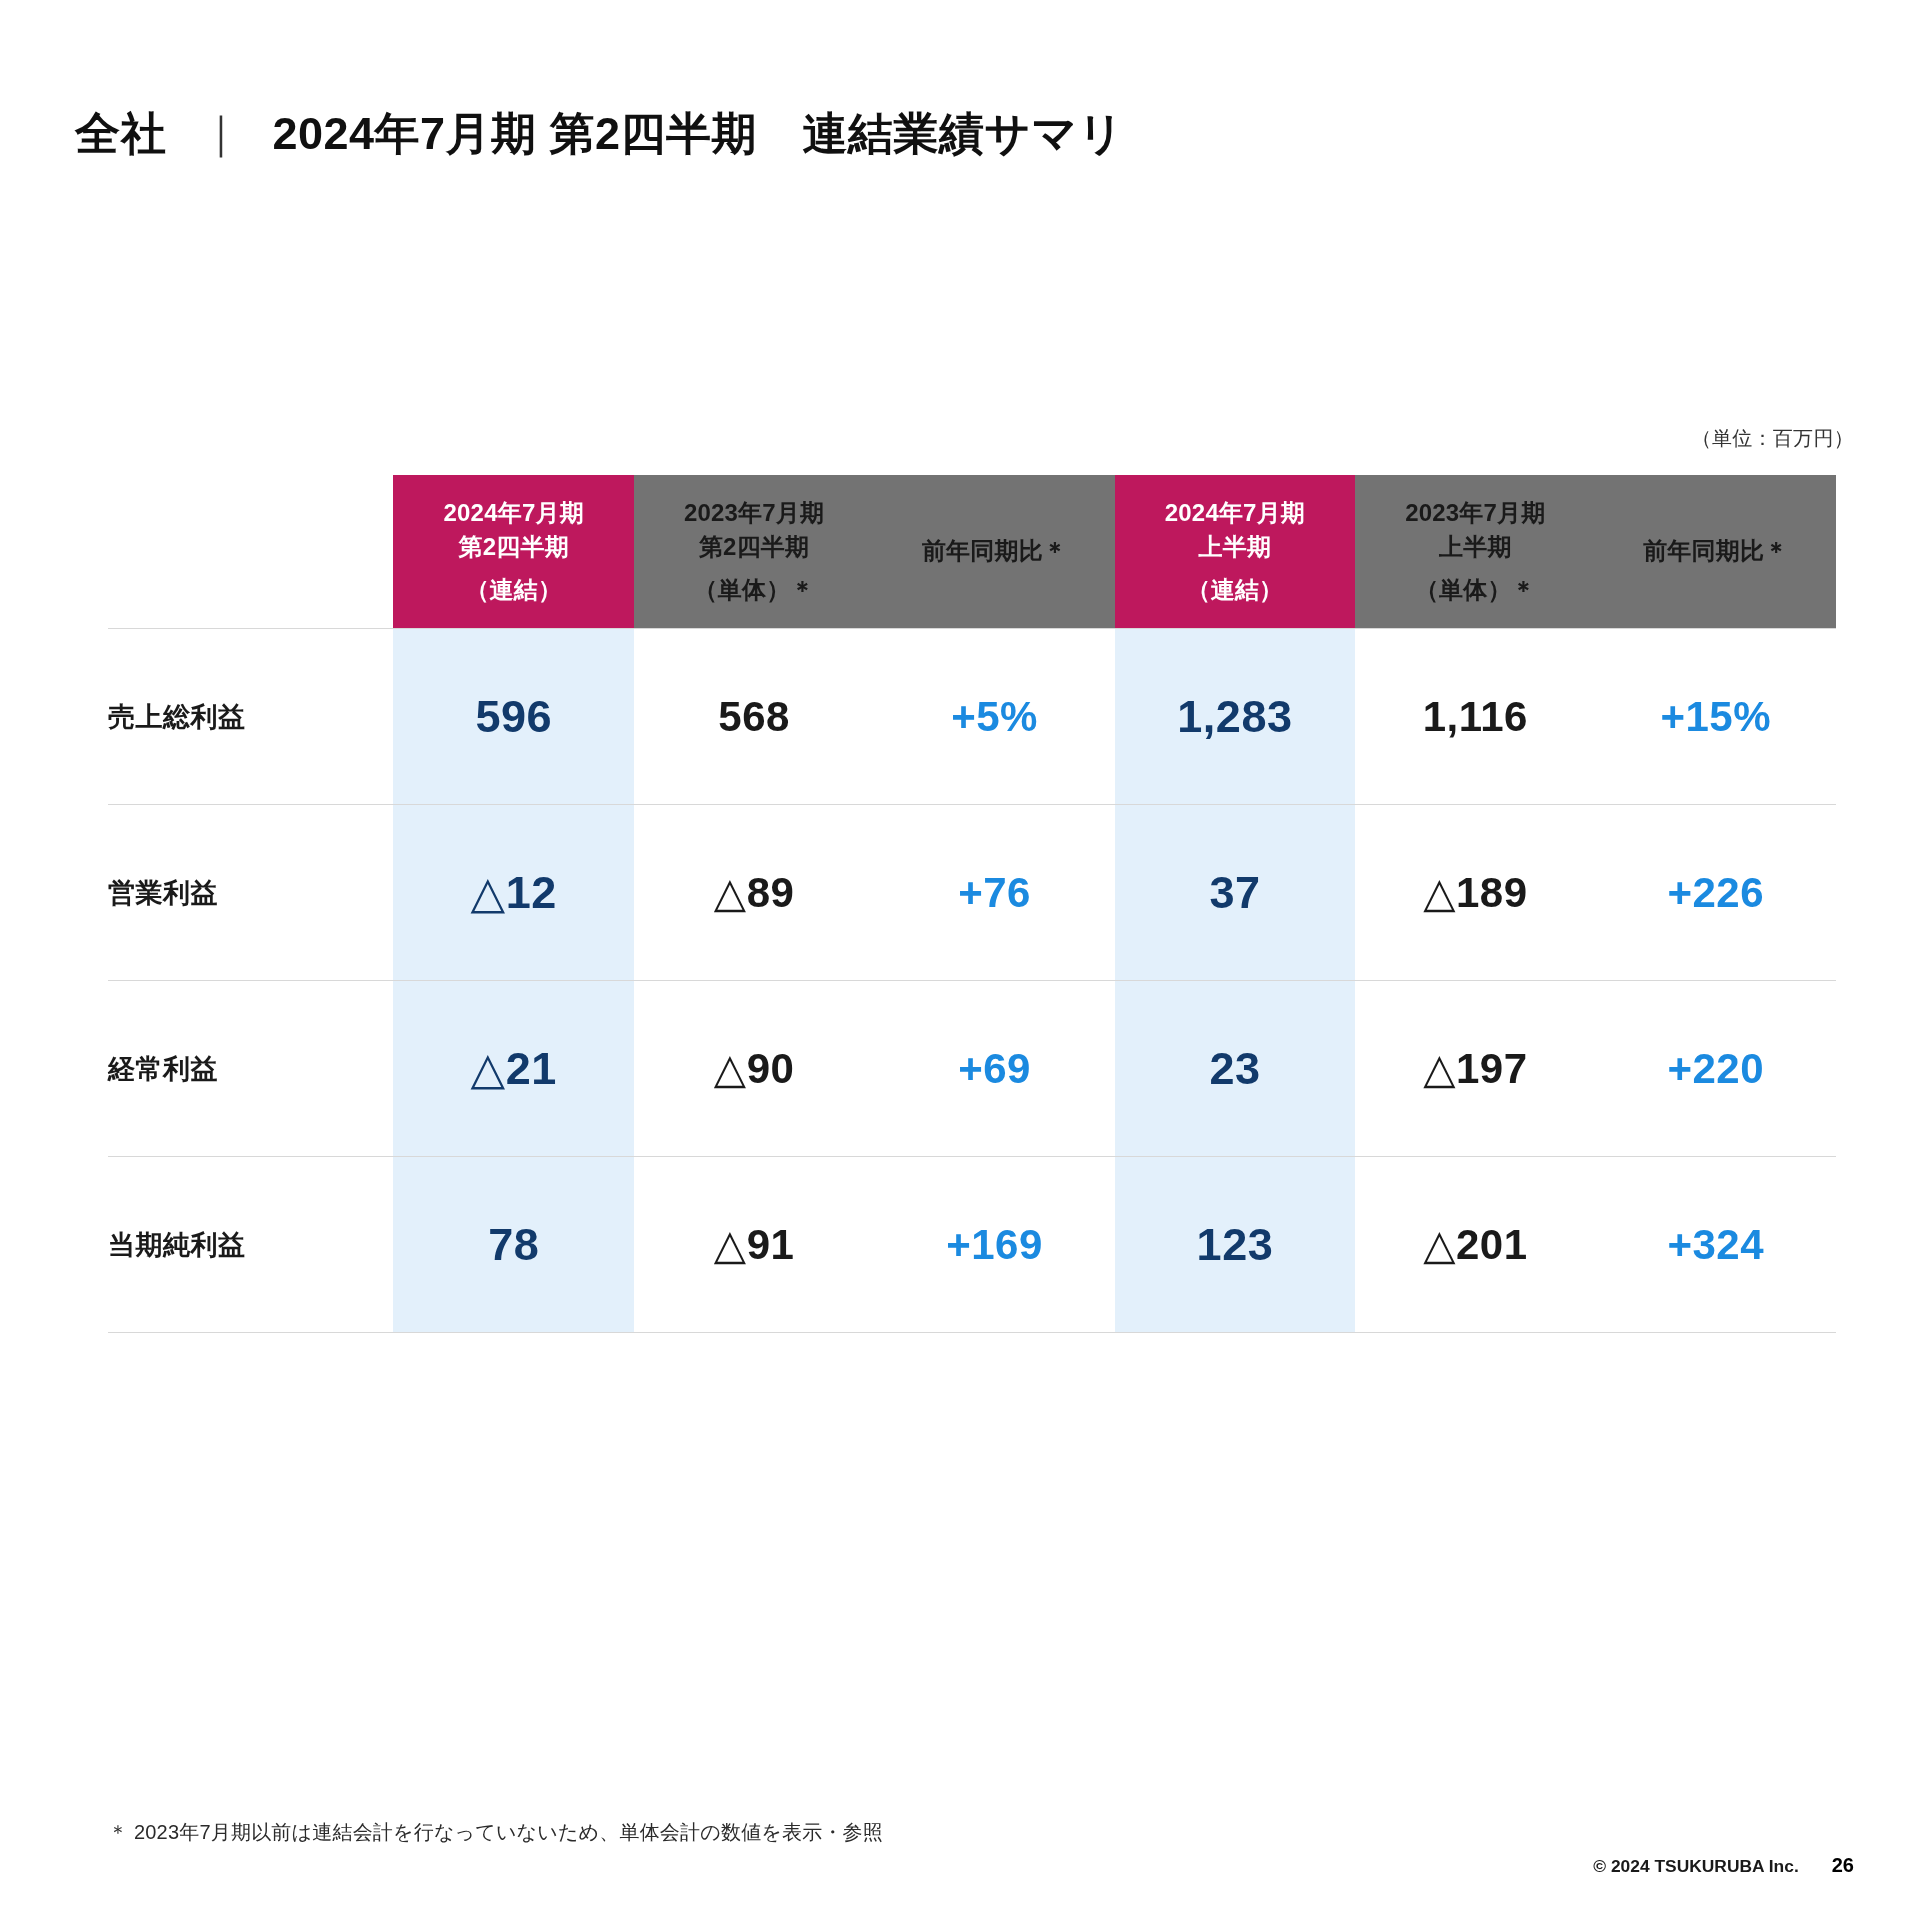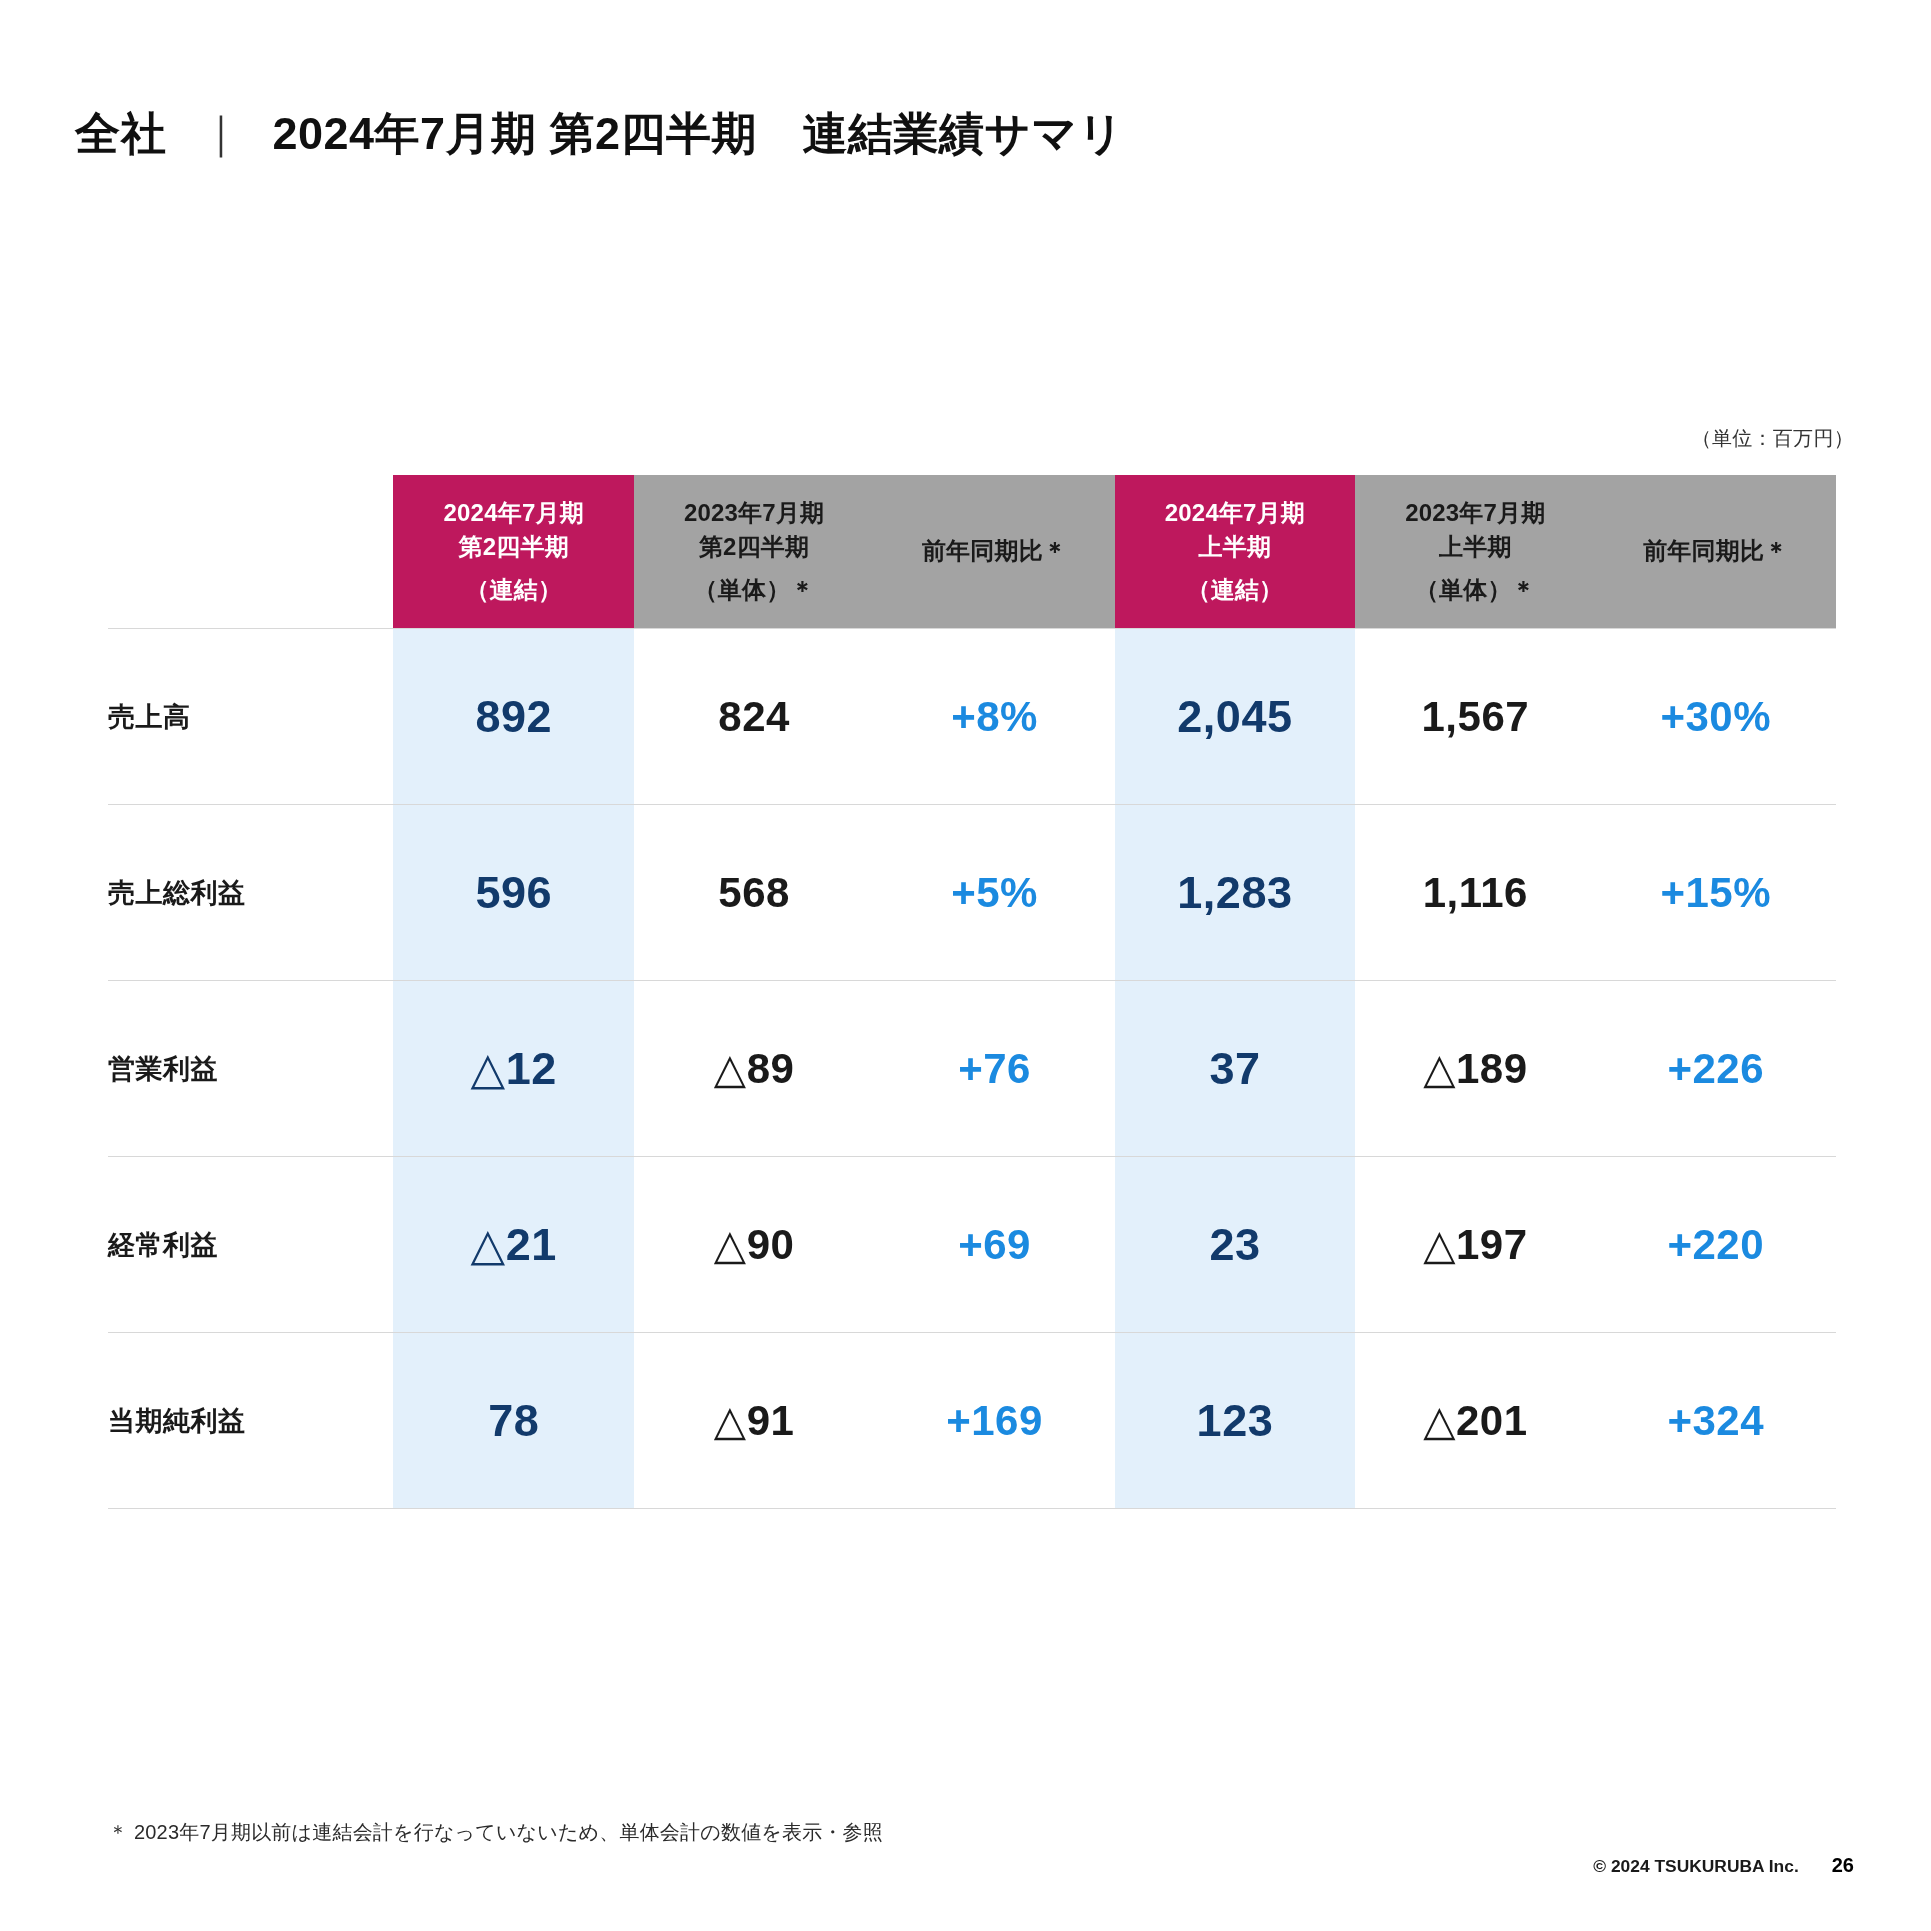--- a/index.html
+++ b/index.html
@@ -105,21 +105,21 @@
     line-height: 1.42;
     color: #1a1a1a;
     letter-spacing: 0.2px;
   }
   thead th.blank { background: #ffffff; }
   thead th.navy {
     background: #be185d;
     color: #ffffff;
   }
   thead th.grey {
-    background: #a3a3a3;
+    background: #737373;
   }
   thead th .sub {
     display: block;
     font-weight: bold;
   }
   thead th .paren {
     display: block;
     font-weight: bold;
     margin-top: 9px;
   }
@@ -244,29 +244,20 @@
             <span class="paren">（単体）＊</span>
           </th>
 
           <th class="grey">
             <span class="sub">前年同期比＊</span>
           </th>
         </tr>
       </thead>
       <tbody>
 
-        <tr>
-          <td class="rowlabel">売上高</td>
-          <td class="val hl">892</td>
-          <td class="val plain">824</td>
-          <td class="val pct">+8%</td>
-          <td class="val hl">2,045</td>
-          <td class="val plain">1,567</td>
-          <td class="val pct">+30%</td>
-        </tr>
 
         <tr>
           <td class="rowlabel">売上総利益</td>
           <td class="val hl">596</td>
           <td class="val plain">568</td>
           <td class="val pct">+5%</td>
           <td class="val hl">1,283</td>
           <td class="val plain">1,116</td>
           <td class="val pct">+15%</td>
         </tr>

